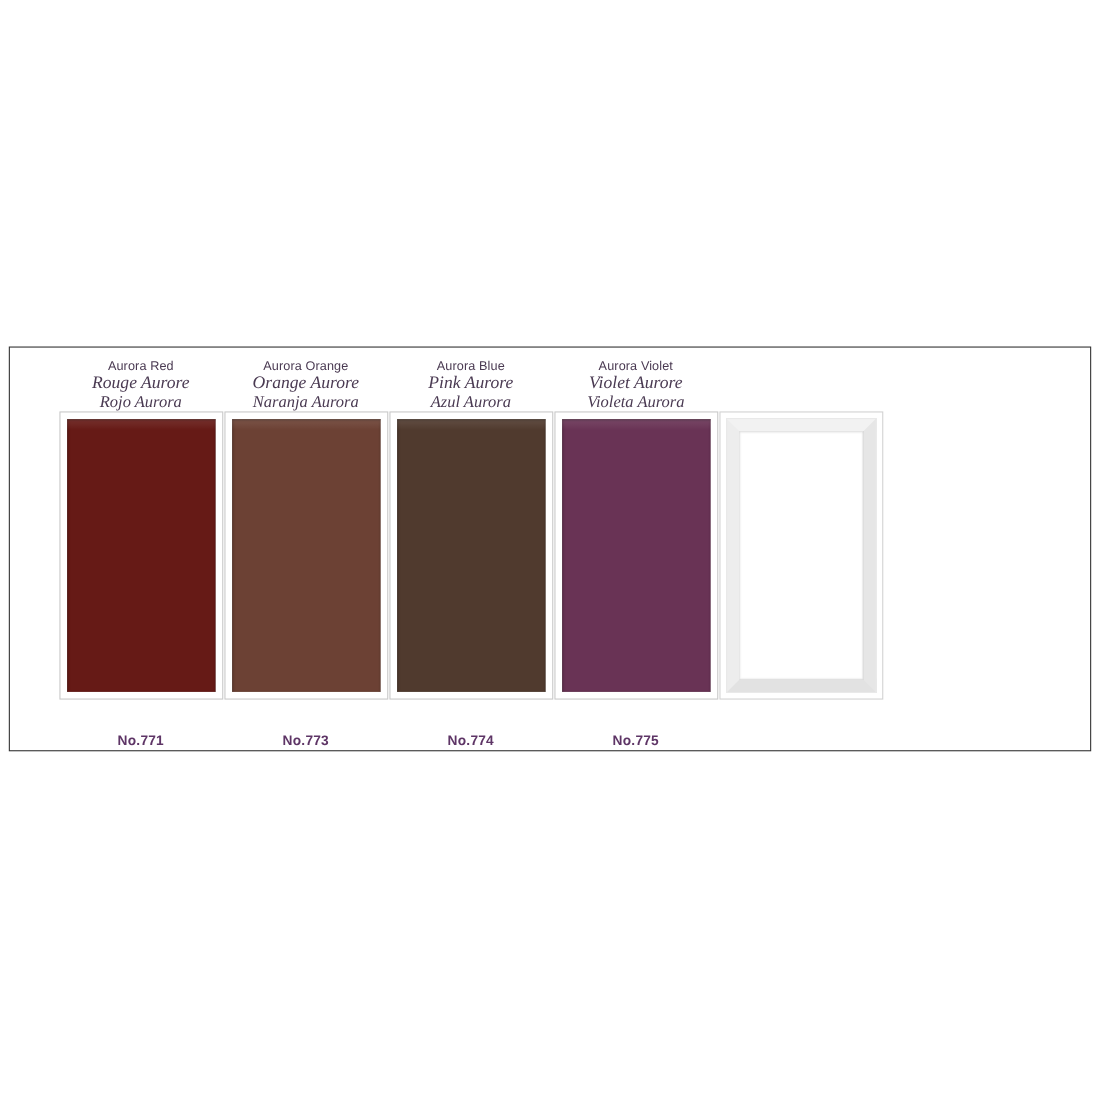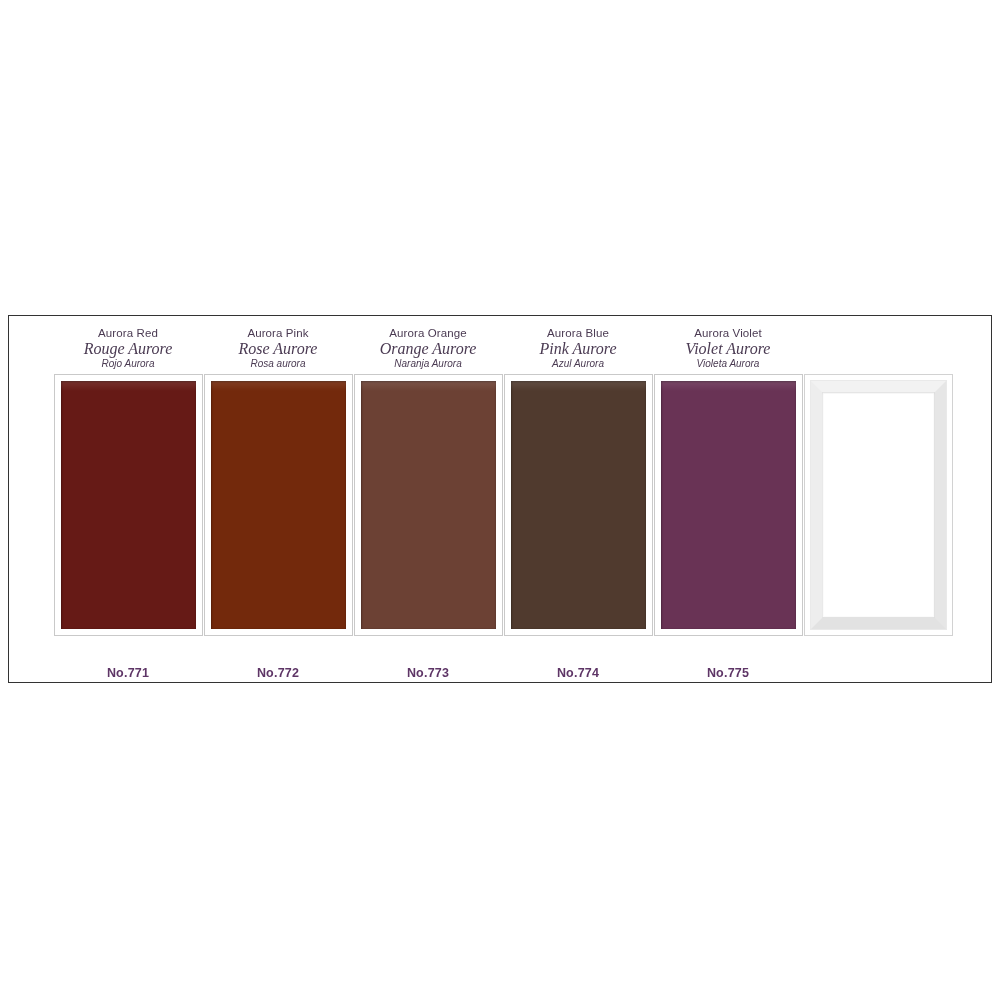--- a/index.html
+++ b/index.html
@@ -64,21 +64,21 @@
     white-space: nowrap;
     color: #4a3a52;
   }
   .name-fr, .name-es {
     font-size: 10.5px;
     font-style: italic;
     white-space: nowrap;
     color: #4a3a52;
   }
   .name-fr { font-family: "Liberation Serif", serif; font-size: 16px; }
-  .name-es { font-family: Liberation Sans, sans-serif; font-size: 10px; }
+  .name-es { font-family: Liberation Serif, serif; font-size: 15px; }
 
   
   .swatch-frame {
     width: 149px;
     height: 262px;
     box-sizing: border-box;
     border: 1px solid #c9c9c9;
     background: #ffffff;
     padding: 6px;
     display: flex;
@@ -164,31 +164,20 @@
           <div class="name-fr">Rouge Aurore</div>
           <div class="name-es">Rojo Aurora</div>
         </div>
         <div class="swatch-frame">
           <div class="swatch-inner" style="background: rgb(102, 26, 22);"></div>
         </div>
         <div class="code-label">No.771</div>
       </div>
       <div class="swatch-column">
         <div class="name-block">
-          <div class="name-en">Aurora Pink</div>
-          <div class="name-fr">Rose Aurore</div>
-          <div class="name-es">Rosa aurora</div>
-        </div>
-        <div class="swatch-frame">
-          <div class="swatch-inner" style="background: rgb(115, 41, 12);"></div>
-        </div>
-        <div class="code-label">No.772</div>
-      </div>
-      <div class="swatch-column">
-        <div class="name-block">
           <div class="name-en">Aurora Orange</div>
           <div class="name-fr">Orange Aurore</div>
           <div class="name-es">Naranja Aurora</div>
         </div>
         <div class="swatch-frame">
           <div class="swatch-inner" style="background: rgb(108, 65, 52);"></div>
         </div>
         <div class="code-label">No.773</div>
       </div>
       <div class="swatch-column">

